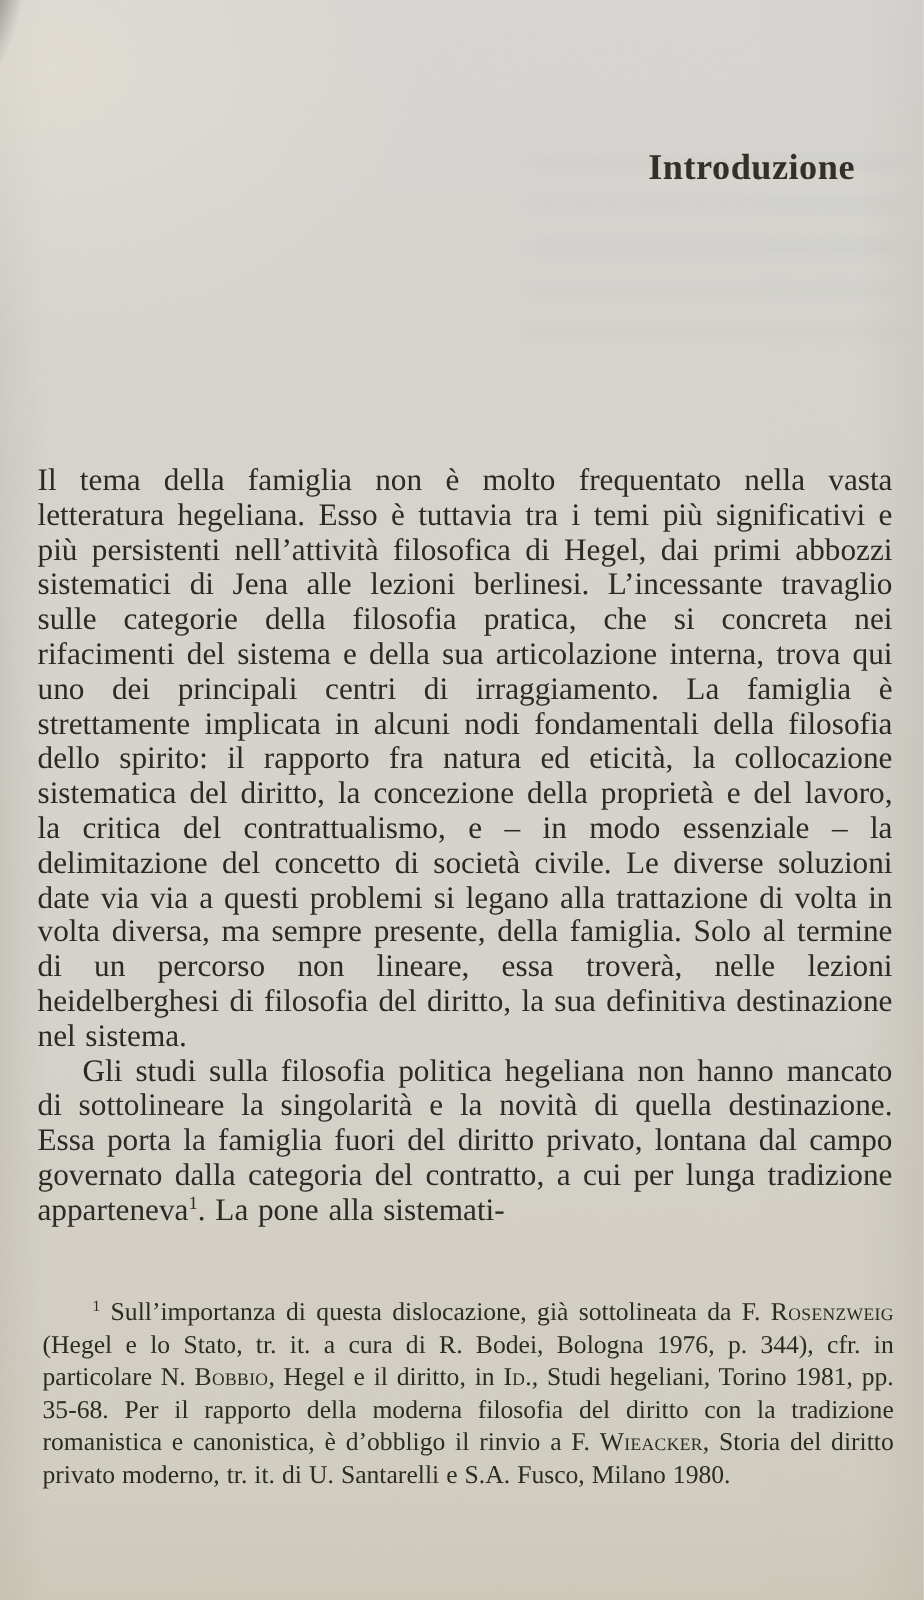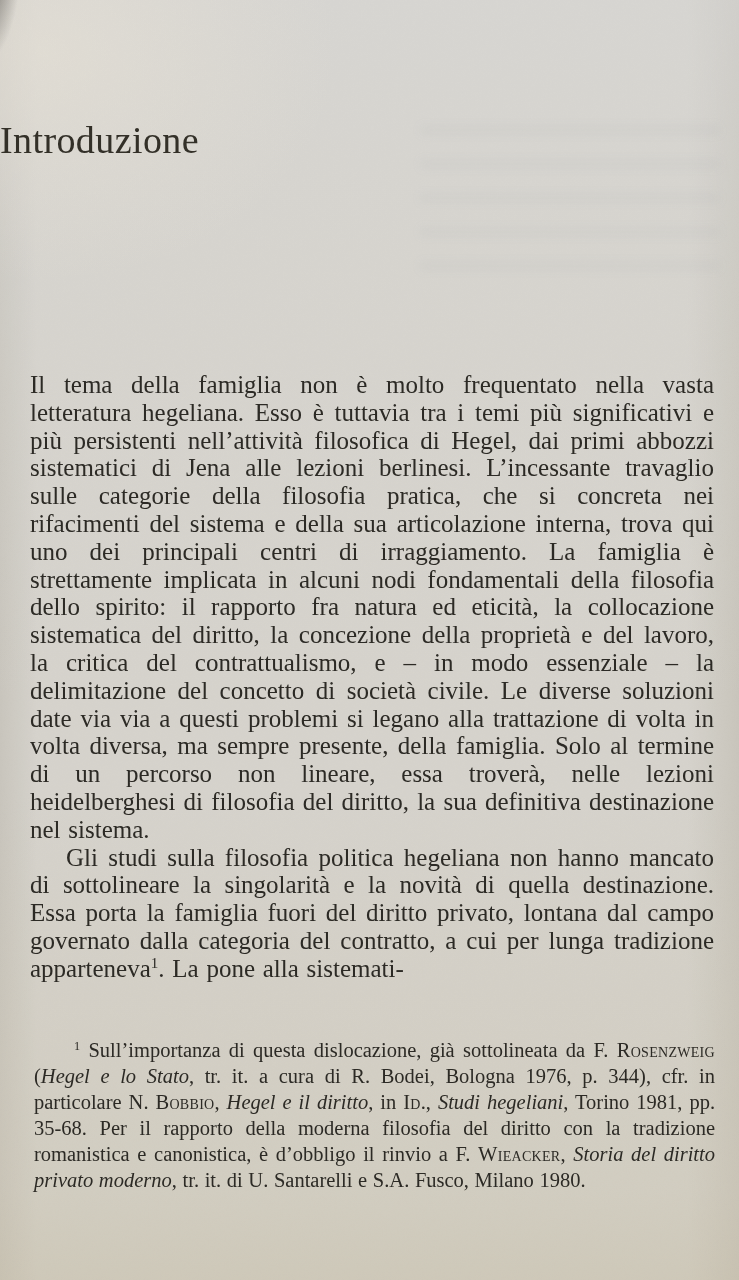--- a/index.html
+++ b/index.html
@@ -44,24 +44,25 @@
       rgba(0,0,0,0) 8px, rgba(0,0,0,0) 34px);
     filter: blur(5px);
     opacity: 0.55;
     pointer-events: none;
   }
 
   
   .page-title {
     position: absolute;
     left: 0; top: 118px; width: 684px;
-    text-align: left;
-    font-size: 38px;
+    text-align: right;
+    font-size: 29px;
     color: #333028;
     letter-spacing: 0.4px;
+    font-weight: bold;
   }
 
   .body-text {
     position: absolute;
     left: 30px; top: 371px; width: 684px;
     font-size: 25px; line-height: 27.8px;
     color: #2c2a25;
     text-align: justify;
     word-spacing: 1.5px;
   }
@@ -78,21 +79,21 @@
     word-spacing: 0.5px;
   }
 
   sup {
     font-size: 60%;
     line-height: 0;
     vertical-align: baseline;
     position: relative;
     top: -0.55em;
   }
-  .seg-italic { font-style: italic; }
+  .seg-italic { }
   .seg-smallcaps { font-variant: small-caps; letter-spacing: 0.3px; }
 </style>
 </head>
 <body>
 
 <div class="photo">
 
   <svg class="grain" width="739" height="1280" xmlns="http://www.w3.org/2000/svg">
     <filter id="noise">
       <feTurbulence type="fractalNoise" baseFrequency="0.9" numOctaves="2" stitchTiles="stitch" result="n"></feTurbulence>

